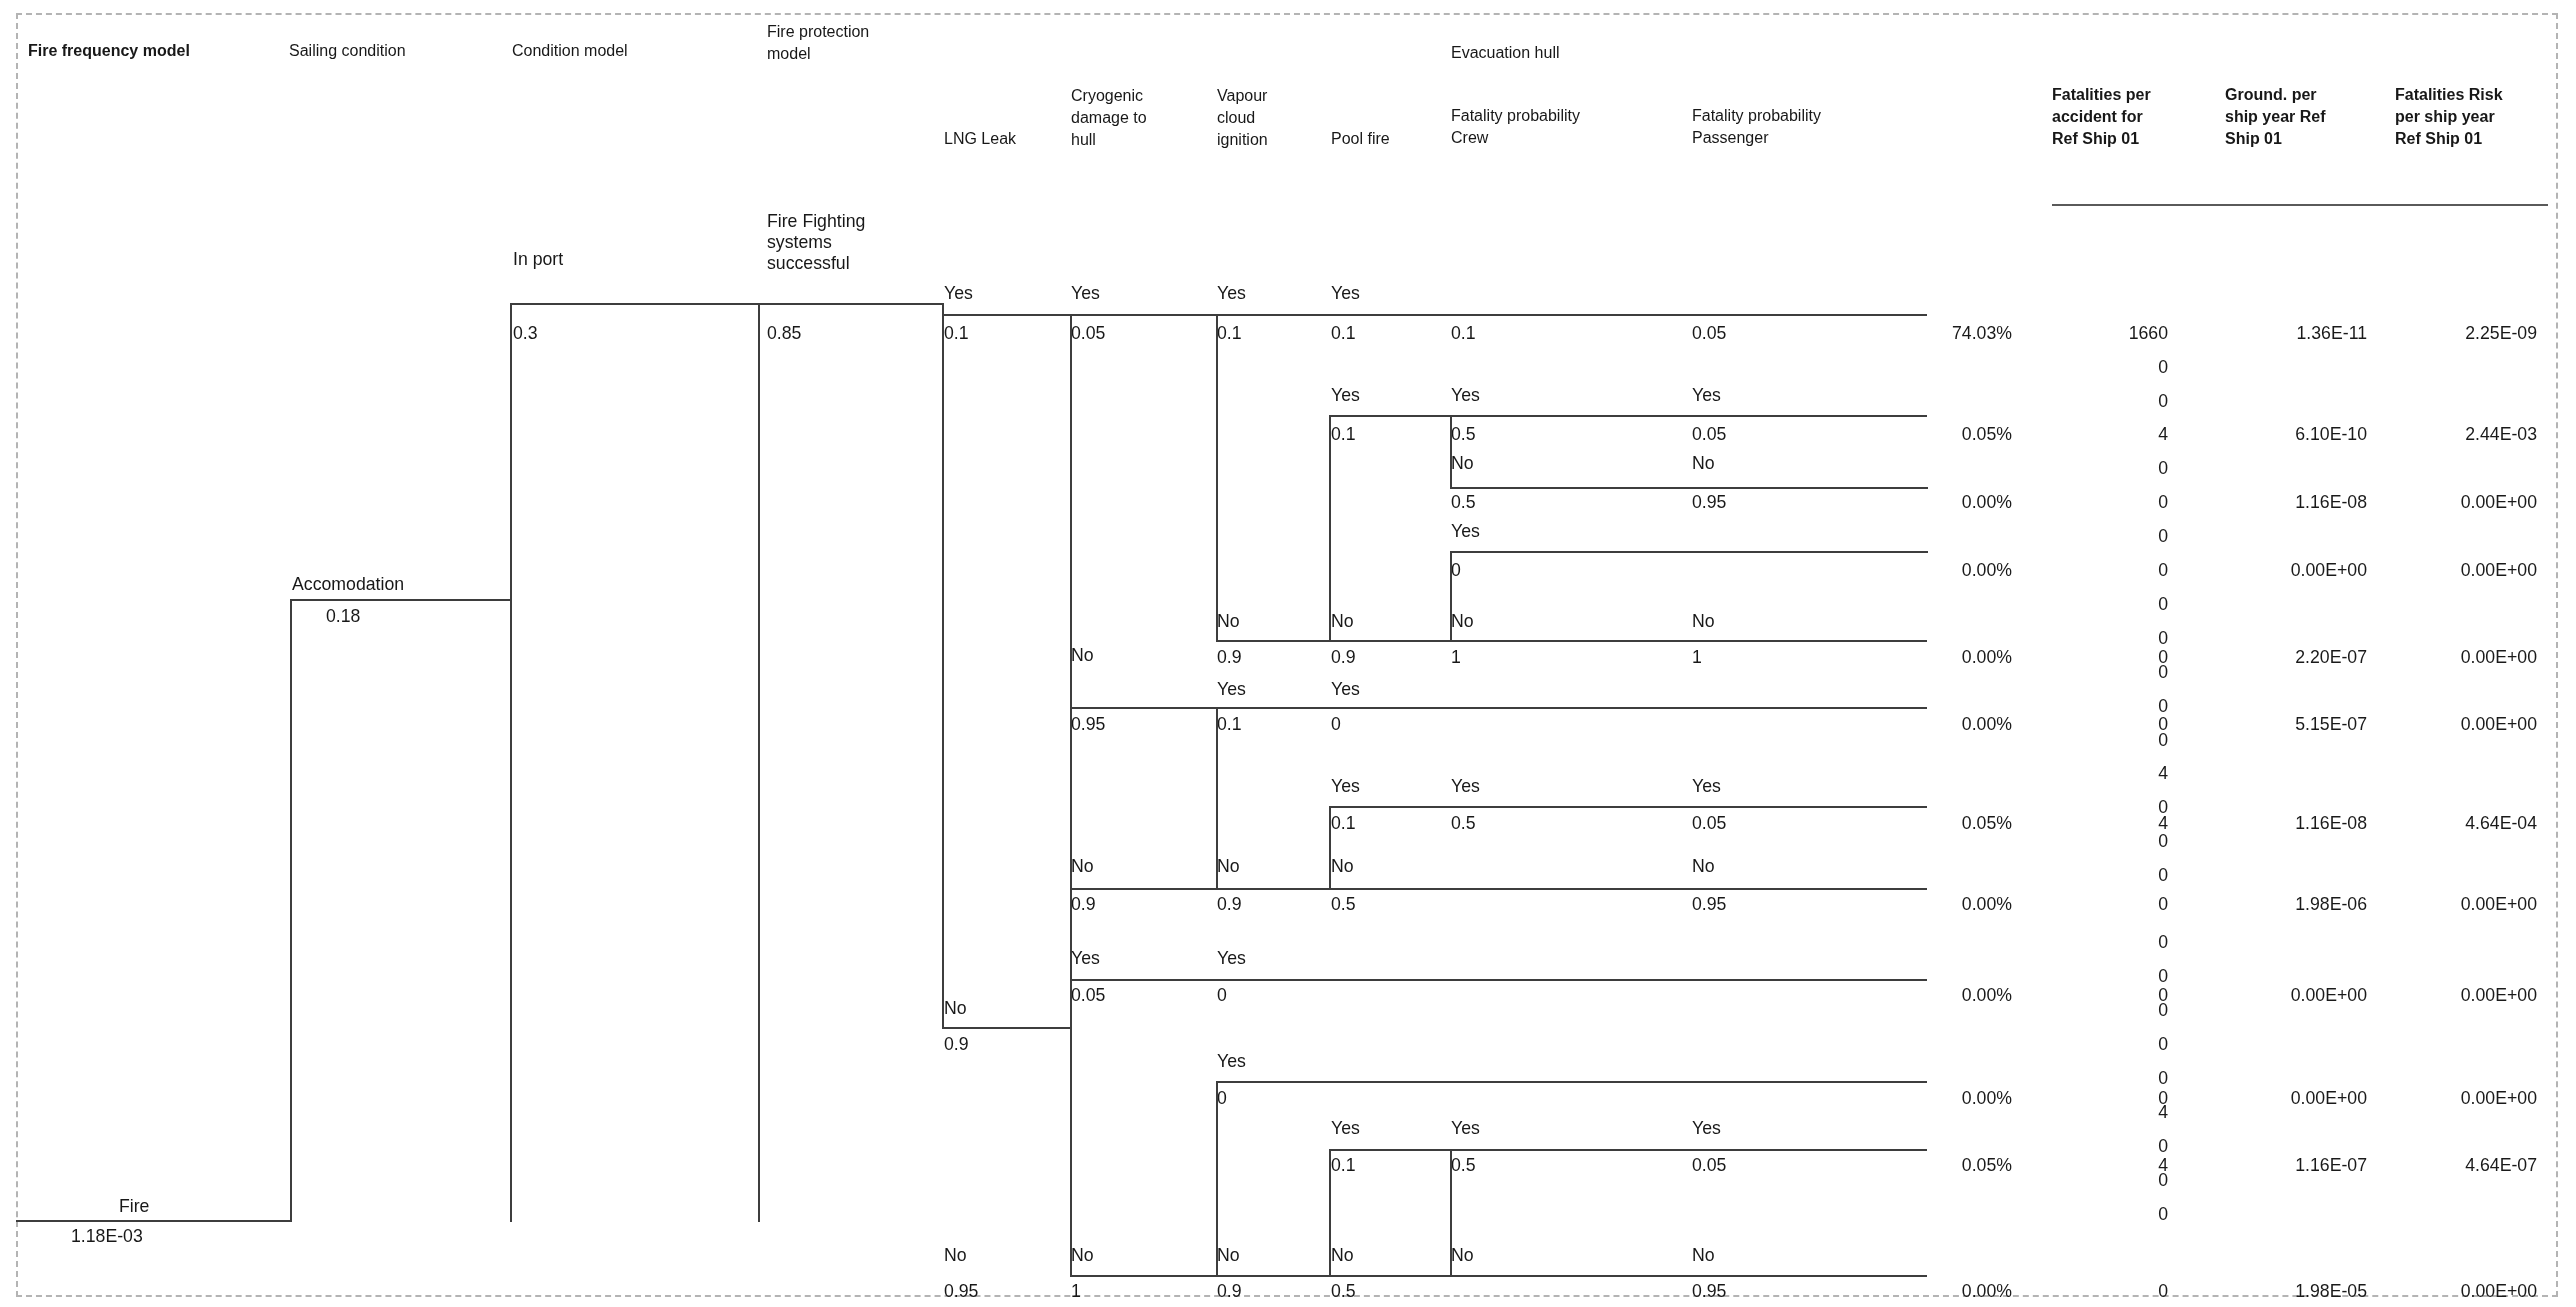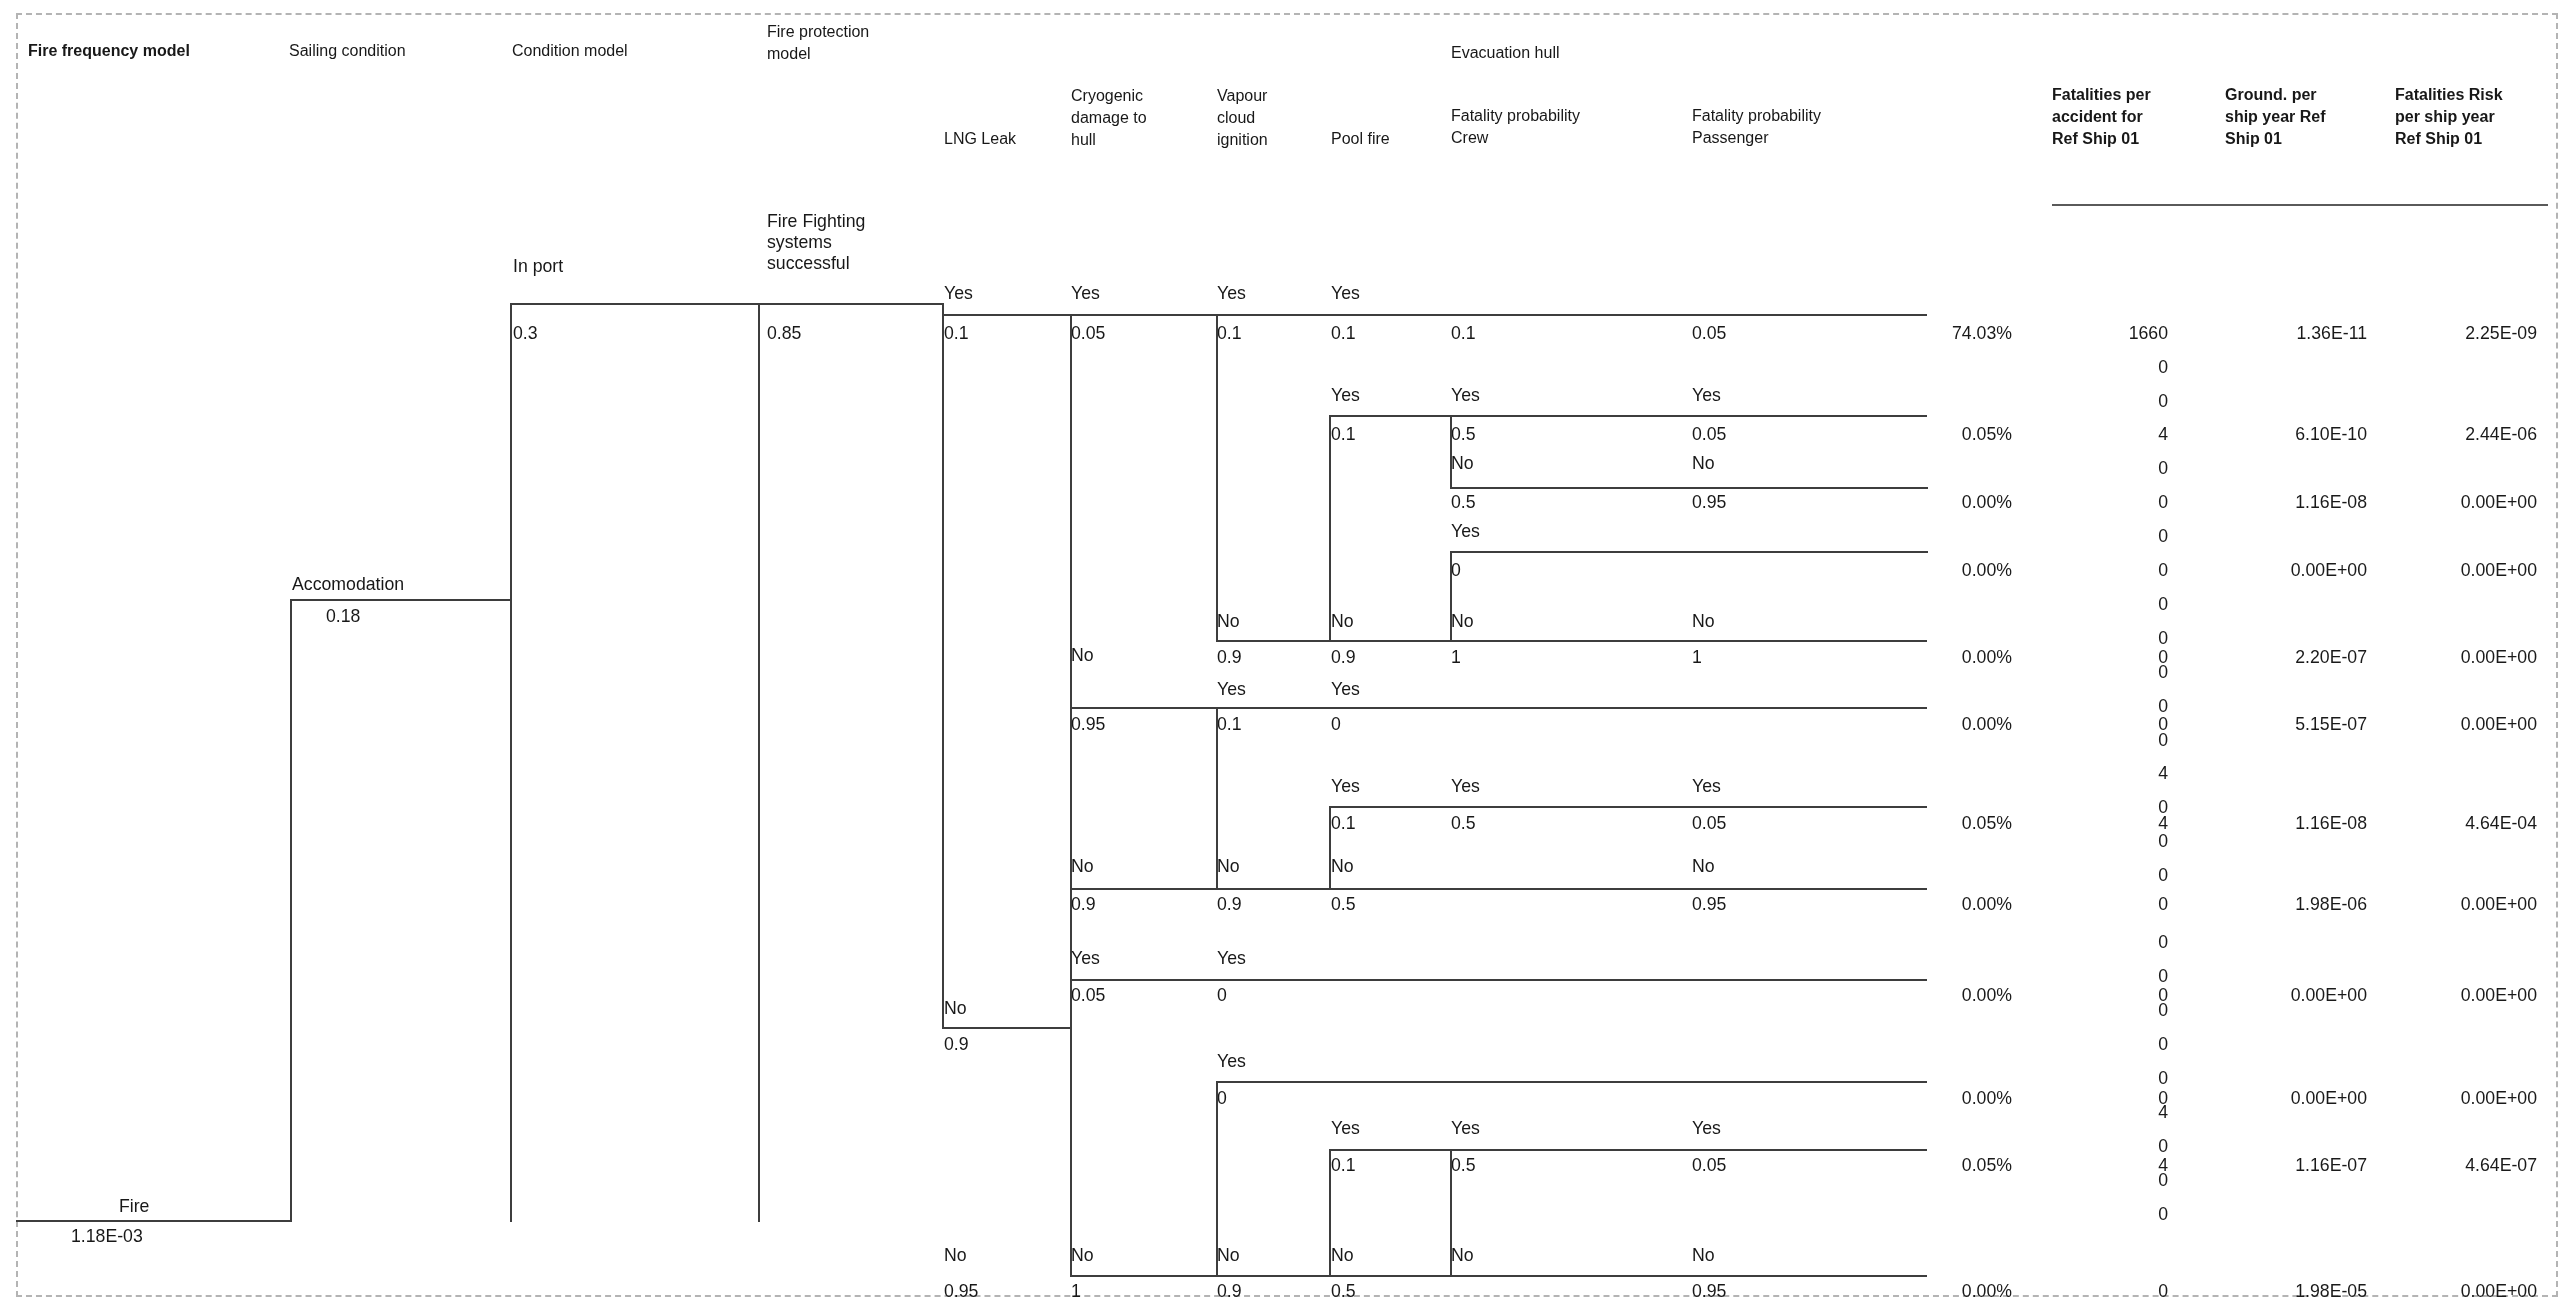--- a/index.html
+++ b/index.html
@@ -114,21 +114,21 @@
   <div class="rline" style="left:15.6px; top:1220px; width:276px;"></div>
   <div class="txt" style="left:71px; top:1226px;">1.18E-03</div>
 
   <div class="vline" style="left:290px; top:601px; height:621px;"></div>
 
   <div class="txt" style="left:292px; top:574px;">Accomodation</div>
   <div class="rline" style="left:290px; top:599px; width:221px;"></div>
   <div class="txt" style="left:326px; top:606px;">0.18</div>
   <div class="vline" style="left:510px; top:305px; height:917px;"></div>
 
-  <div class="txt" style="left:513px; top:256px;">In port</div>
+  <div class="txt" style="left:513px; top:249px;">In port</div>
   <div class="rline" style="left:510px; top:303px; width:249px;"></div>
   <div class="txt" style="left:513px; top:323px;">0.3</div>
   <div class="vline" style="left:758px; top:305px; height:917px;"></div>
 
   <div class="txt" style="left:767px; top:211px; width:177px;">Fire Fighting
 systems
 successful</div>
   <div class="rline" style="left:758px; top:303px; width:186px;"></div>
   <div class="txt" style="left:767px; top:323px;">0.85</div>
 
@@ -160,21 +160,21 @@
   <div class="txt" style="left:1331px; top:385px;">Yes</div>
   <div class="txt" style="left:1451px; top:385px;">Yes</div>
   <div class="txt" style="left:1692px; top:385px;">Yes</div>
   <div class="rline" style="left:1329px; top:415px; width:598px;"></div>
   <div class="txt" style="left:1331px; top:424px;">0.1</div>
   <div class="txt" style="left:1451px; top:424px;">0.5</div>
   <div class="txt" style="left:1692px; top:424px;">0.05</div>
   <div class="rnum" style="left:1913px; top:424px; width:99px;">0.05%</div>
   <div class="rnum" style="left:2076px; top:424px; width:92px;">4</div>
   <div class="rnum" style="left:2232px; top:424px; width:135px;">6.10E-10</div>
-  <div class="rnum" style="left:2402px; top:424px; width:135px;">2.44E-06</div>
+  <div class="rnum" style="left:2402px; top:424px; width:135px;">2.44E-03</div>
 
   <div class="vline" style="left:1329px; top:415px; height:227px;"></div>
   <div class="vline" style="left:1450px; top:415px; height:74px;"></div>
 
   <div class="txt" style="left:1451px; top:453px;">No</div>
   <div class="txt" style="left:1692px; top:453px;">No</div>
   <div class="rline" style="left:1450px; top:487px; width:478px;"></div>
   <div class="txt" style="left:1451px; top:492px;">0.5</div>
   <div class="txt" style="left:1692px; top:492px;">0.95</div>
   <div class="rnum" style="left:1913px; top:492px; width:99px;">0.00%</div>

